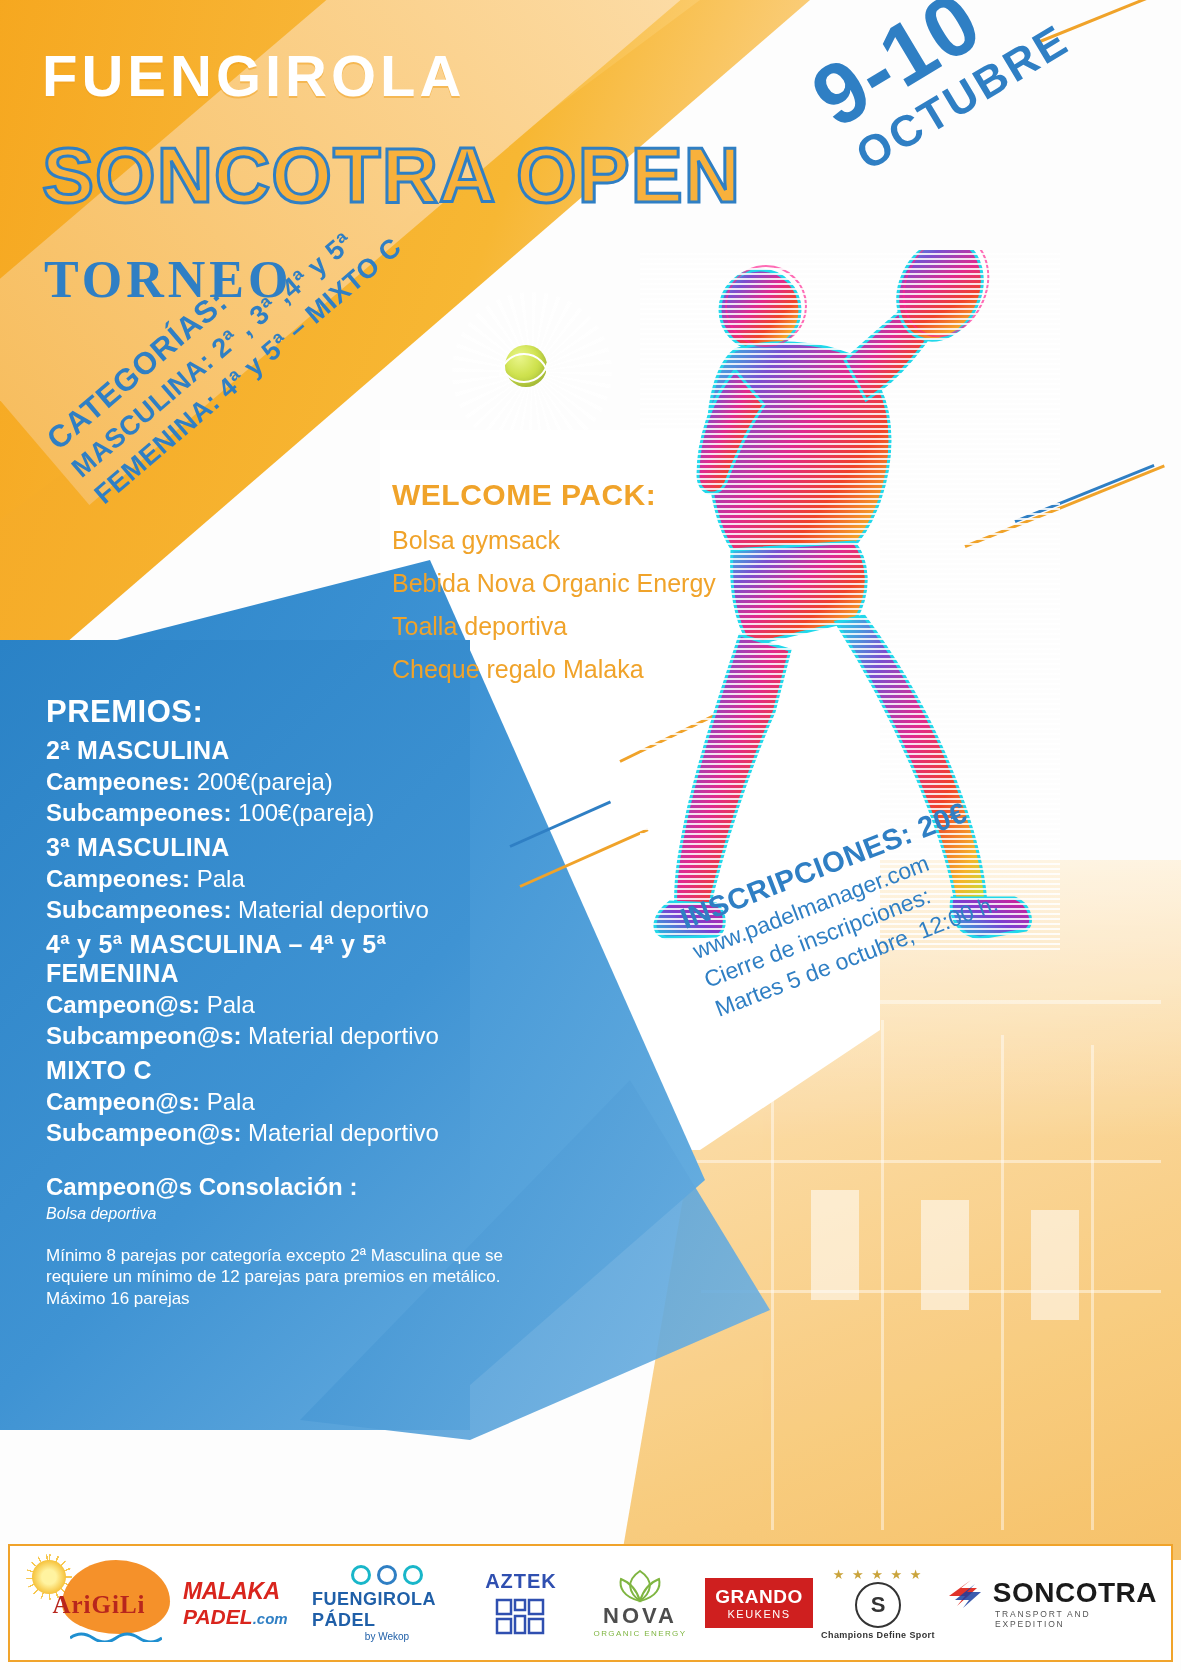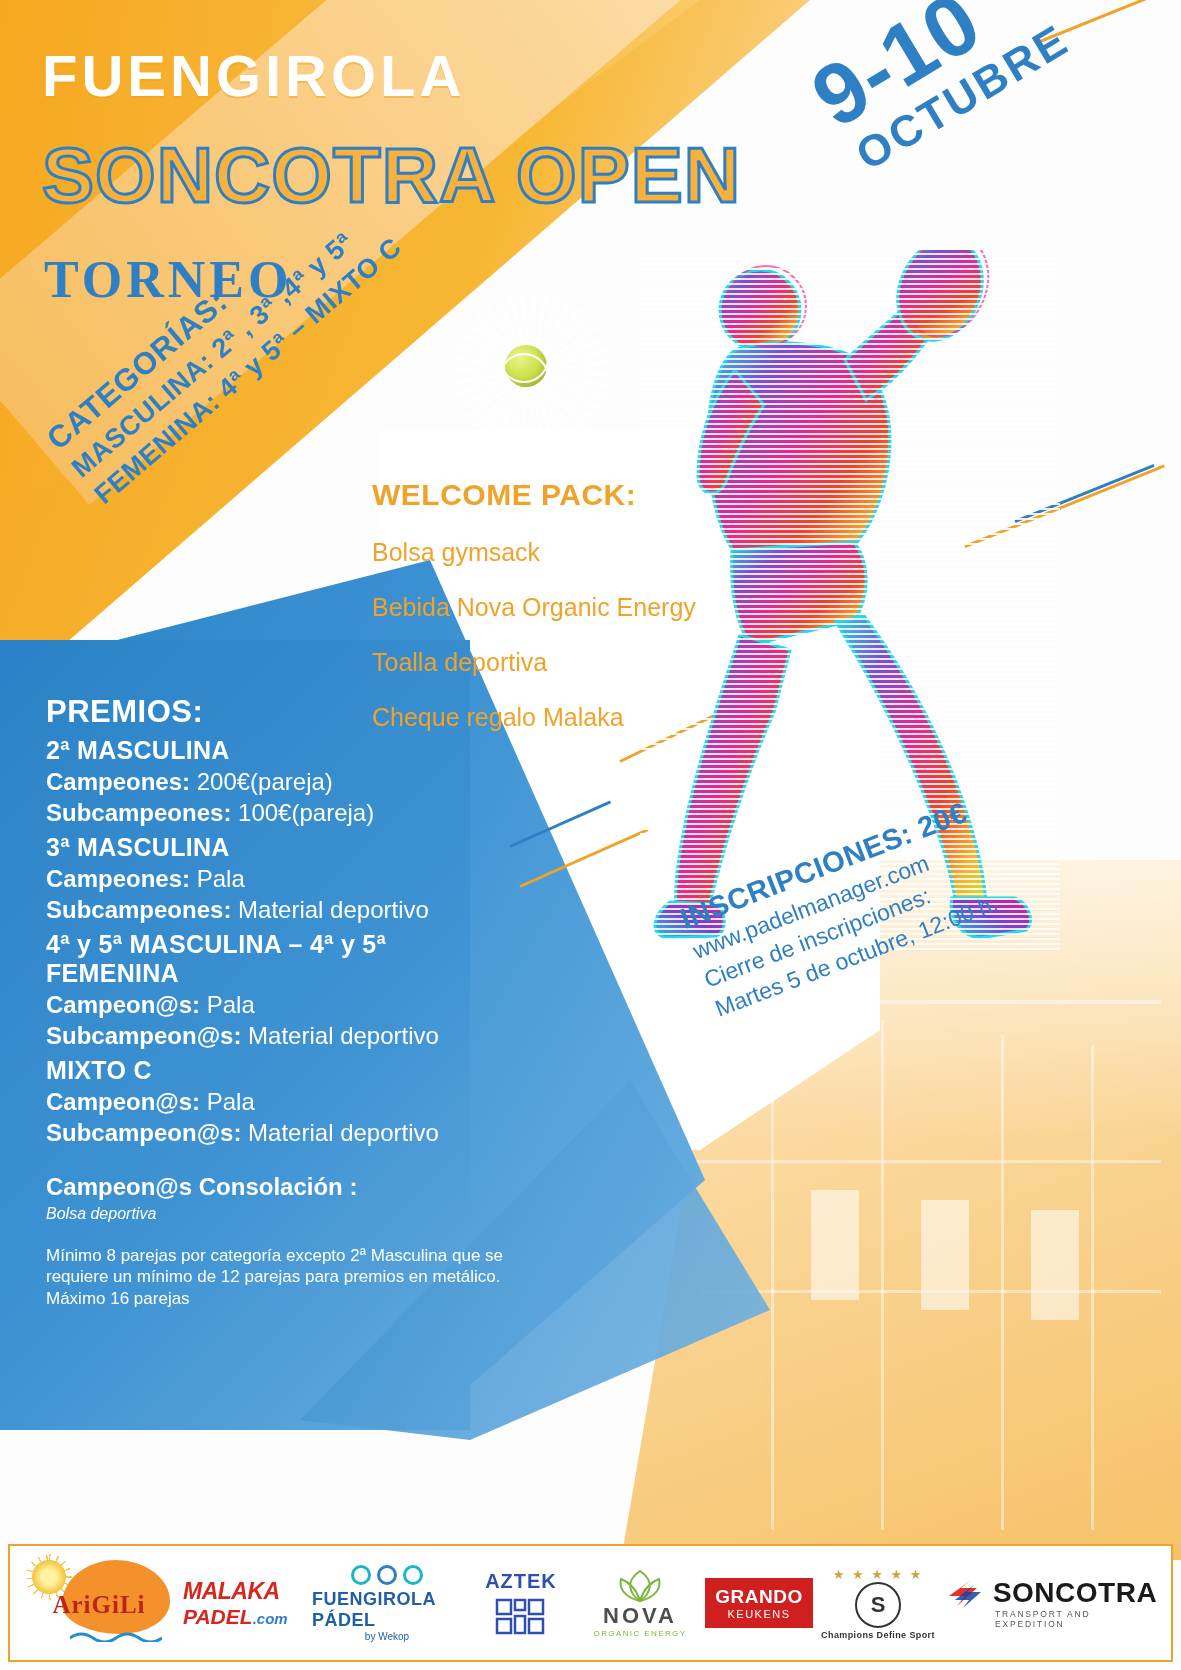--- a/index.html
+++ b/index.html
@@ -128,23 +128,23 @@
   .cat-text {
     position: absolute; left: 40px; top: 430px;
     transform: rotate(-40.5deg);
     transform-origin: left top;
     color: #2f7fc4;
   }
   .cat-title { font-size: 31px; font-weight: bold; letter-spacing: 1px; }
   .cat-line { font-size: 27px; font-weight: bold; letter-spacing: .5px; margin-top: 4px; }
 
   
-  .wp { position: absolute; left: 372px; top: 478px; }
+  .wp { position: absolute; left: 392px; top: 478px; }
   .wp-title { font-size: 30px; font-weight: bold; color: #f0a32a; letter-spacing: .5px; }
-  .wp-item { font-size: 25px; color: #f0a32a; margin-top: 26px; }
+  .wp-item { font-size: 25px; color: #f0a32a; margin-top: 14px; }
 
   
   .premios { position: absolute; left: 46px; top: 694px; color: #ffffff; width: 480px; }
   .premios-title { font-size: 31px; font-weight: bold; letter-spacing: .5px; }
   .cat-head { font-size: 25px; font-weight: bold; margin-top: 6px; letter-spacing: .3px; }
   .prize-row { font-size: 24px; margin-top: 3px; }
   .prize-row b { font-weight: bold; }
   .consol { margin-top: 26px; }
   .consol-title { font-size: 24px; font-weight: bold; }
   .consol-val { font-size: 16px; margin-top: 4px; font-style: italic; }
@@ -218,21 +218,21 @@
   .cds-ring { width: 46px; height: 46px; border: 2px solid #333; border-radius: 50%;
     display: flex; align-items: center; justify-content: center; font-size: 22px; font-weight: bold; color: #333; }
   .cds-t { font-size: 9px; font-weight: bold; color: #333; margin-top: 2px; letter-spacing: .4px; }
 
   .sp-vds { flex-direction: column; width: 110px; align-items: flex-start; position: relative; }
   .vds-t { font-size: 27px; font-weight: bold; color: #5a5a5a; letter-spacing: 1px; }
   .vds-blocks { position: absolute; right: 2px; top: 22px; display: flex; }
   .vb { width: 12px; height: 12px; }
   .vds-s { font-size: 7px; color: #8a8a8a; letter-spacing: .6px; }
 
-  .sp-son { flex-direction: column; width: 210px; align-items: center; position: relative; }
+  .sp-son { flex-direction: column; width: 210px; align-items: flex-end; position: relative; }
   .son-row { display: flex; align-items: center; gap: 6px; }
   .son-bolt { width: 40px; height: 30px; }
   .son-t { font-size: 28px; font-weight: bold; color: #1a1a1a; letter-spacing: .5px; }
   .son-s { font-size: 8.5px; color: #555; letter-spacing: 1.8px; margin-left: 48px; }
 
   
   .halftone {
     position: absolute; inset: 0;
     background-image: repeating-linear-gradient(0deg, rgba(255,255,255,.85) 0px, rgba(255,255,255,.85) 2px, rgba(255,255,255,0) 2px, rgba(255,255,255,0) 5px);
     pointer-events: none;

